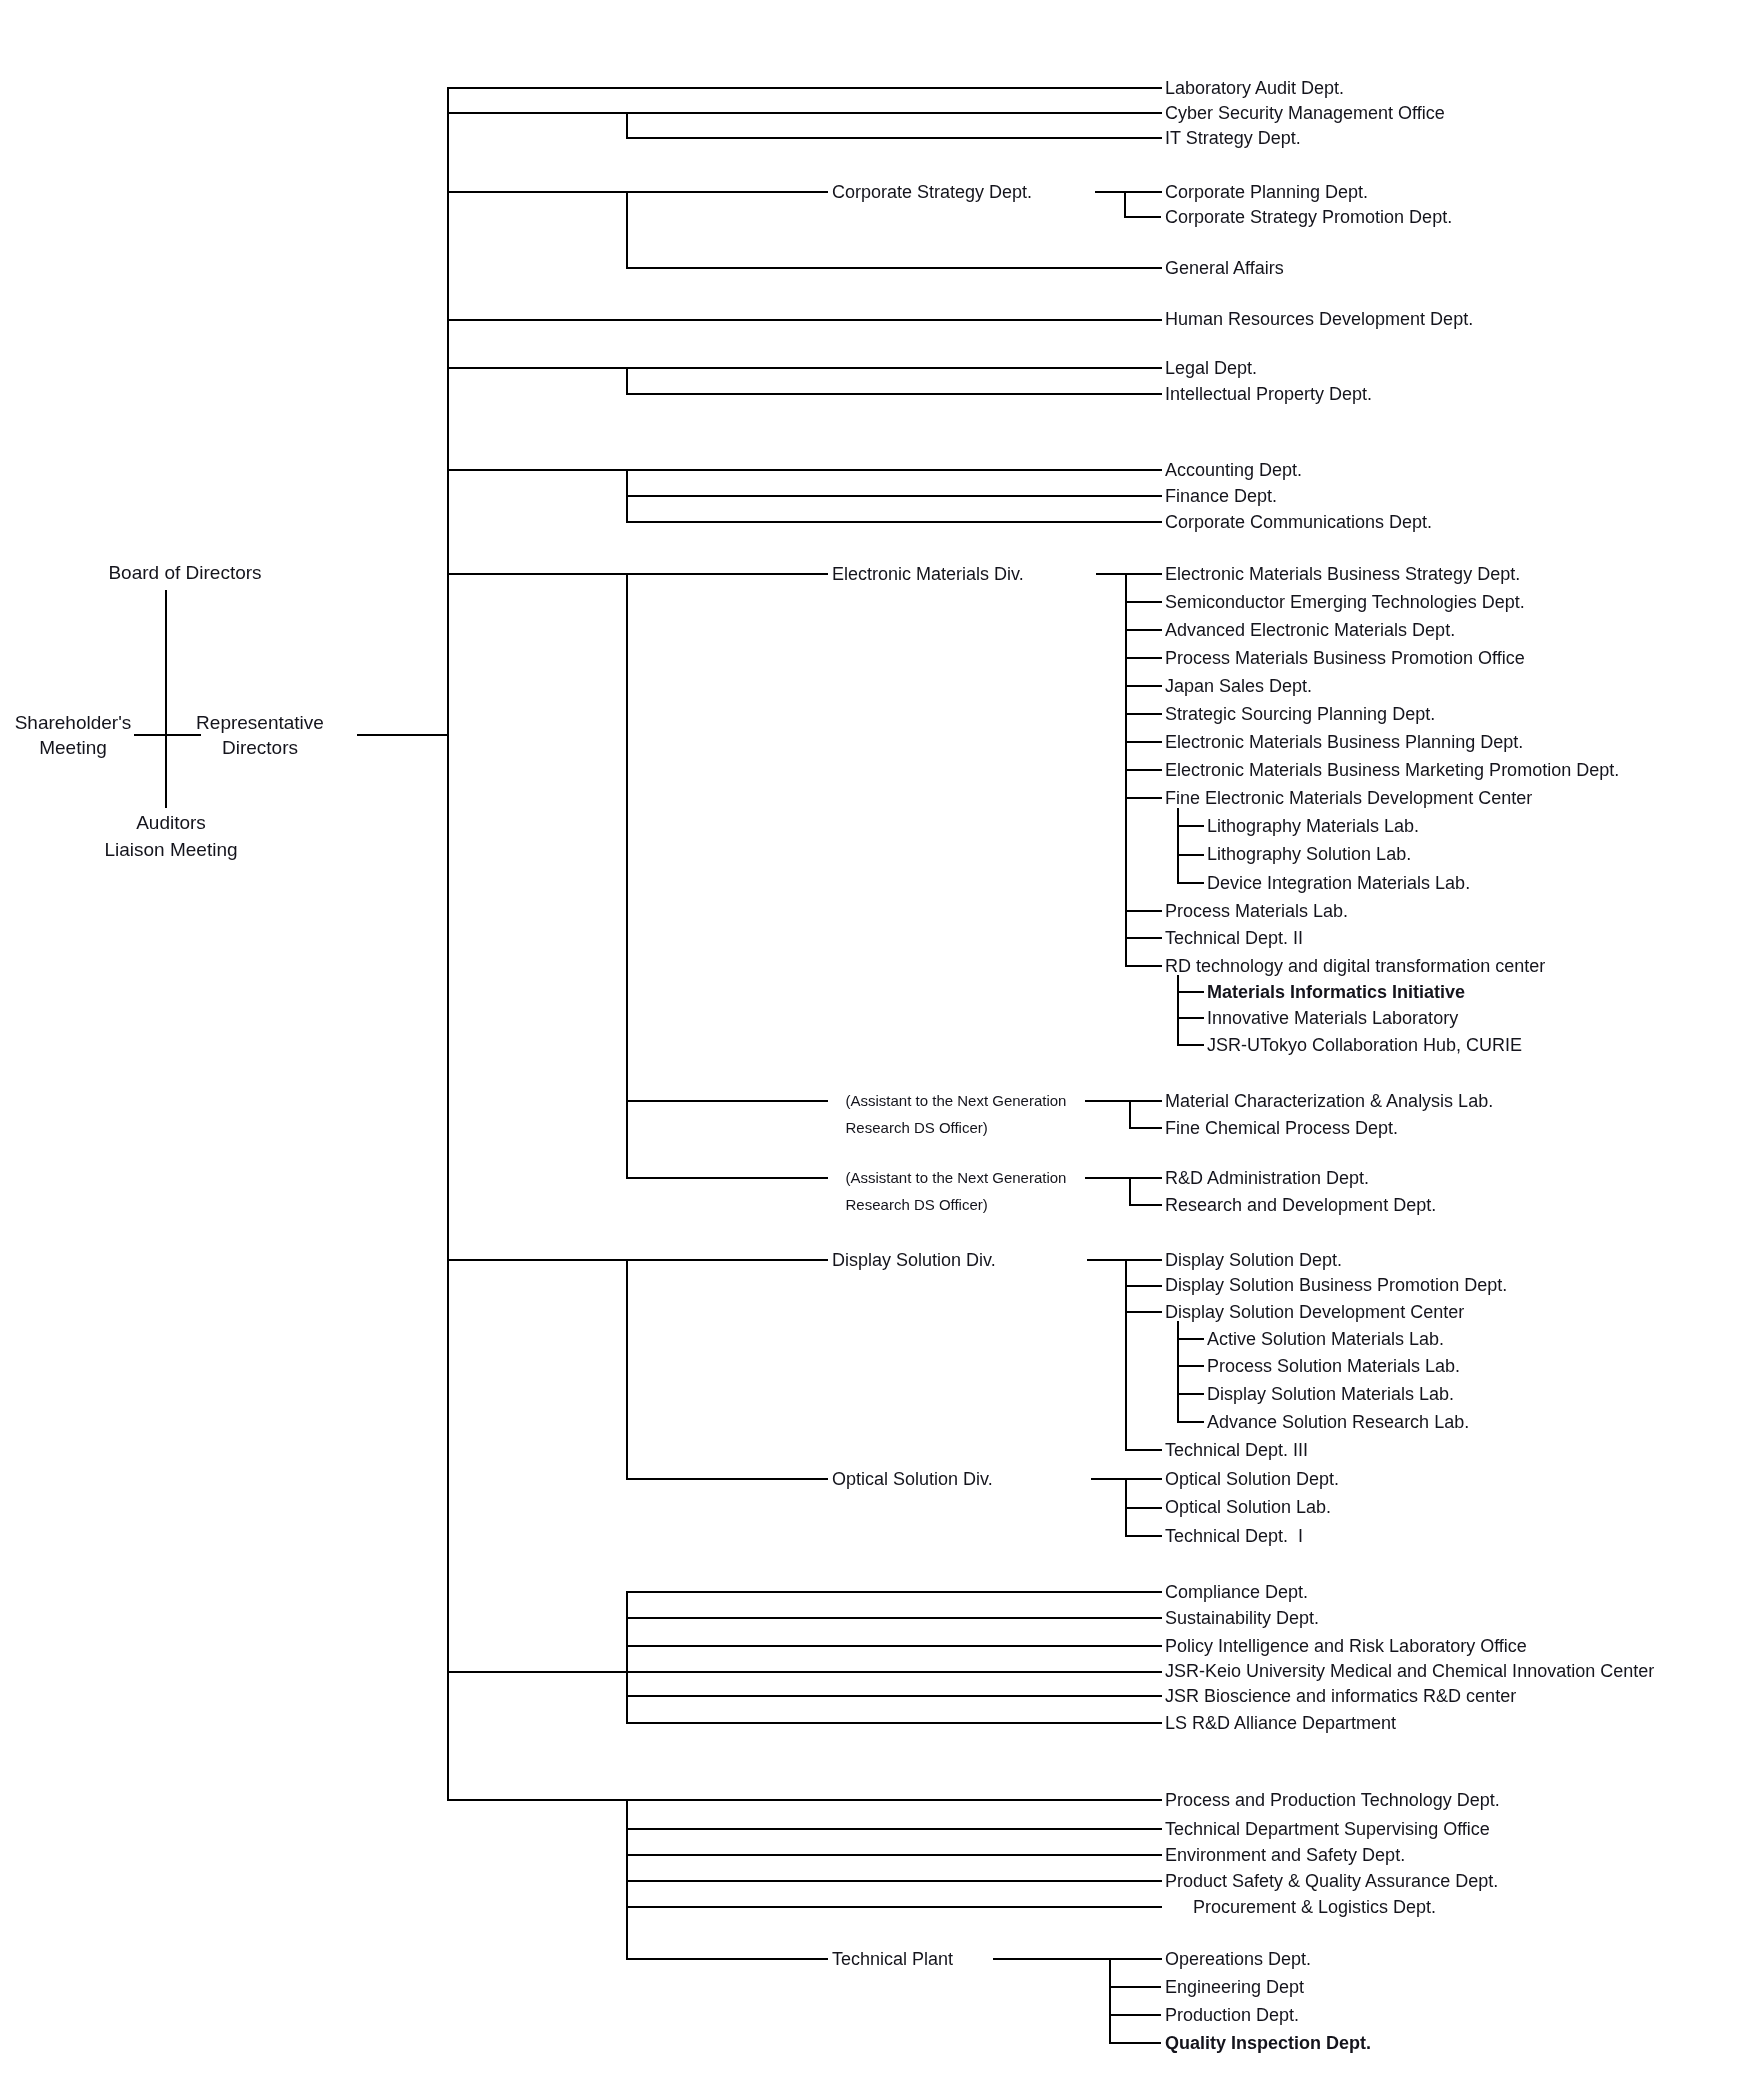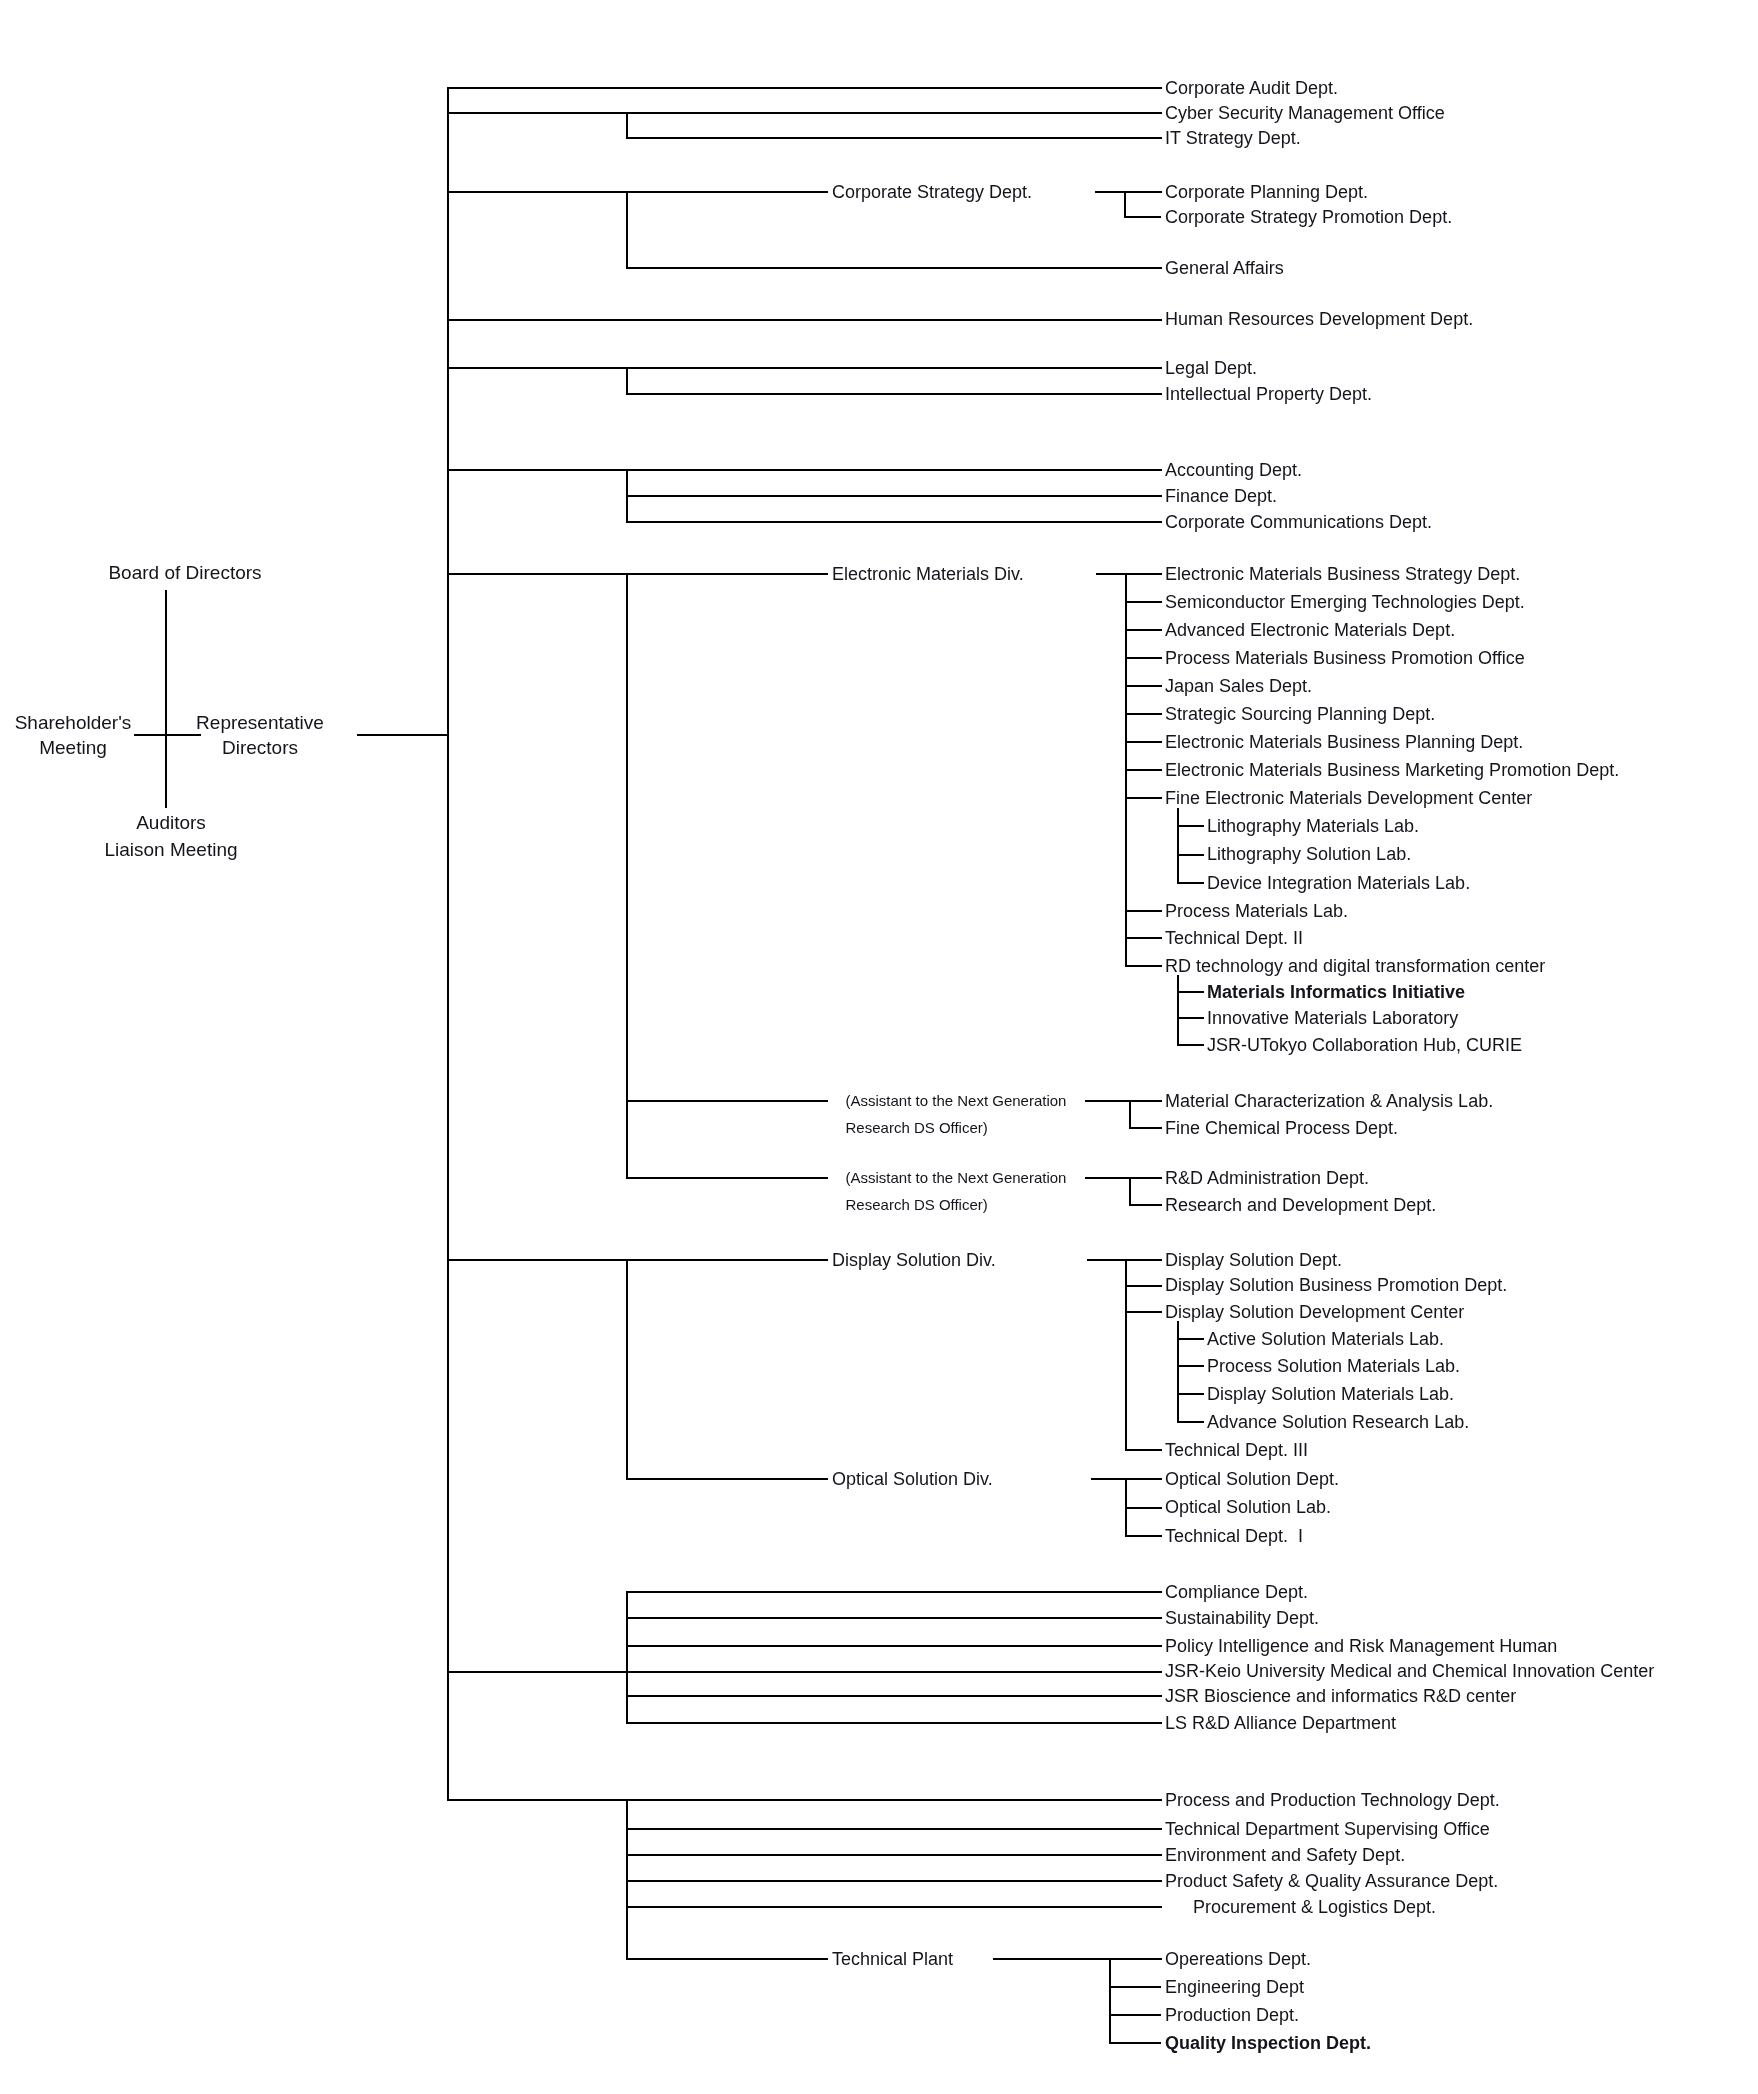--- a/index.html
+++ b/index.html
@@ -26,21 +26,21 @@
   <div class="lv" style="left:165px;top:590px;height:218px;"></div>
   <div class="lh" style="left:134px;top:734px;width:67px;"></div>
   <div class="lh" style="left:357px;top:734px;width:91px;"></div>
   <div class="big ctr" style="position:absolute;left:73px;top:735px;white-space:pre;"><span>Shareholder's</span><br><span>Meeting</span></div>
   <div class="big ctr" style="position:absolute;left:260px;top:735px;white-space:pre;text-align:center;"><span>Representative</span><br><span>Directors</span></div>
   <div class="big two ctr" style="position:absolute;left:171px;top:836px;white-space:pre;"><span>Auditors</span><br><span>Liaison Meeting</span></div>
 
   <div class="lv" style="left:447px;top:87px;height:1714px;"></div>
 
   <div class="lh" style="left:447px;top:87px;width:715px;"></div>
-  <div class="lb" style="left:1165px;top:88px;">Corporate Audit Dept.</div>
+  <div class="lb" style="left:1165px;top:88px;">Laboratory Audit Dept.</div>
   <div class="lh" style="left:447px;top:112px;width:715px;"></div>
   <div class="lb" style="left:1165px;top:113px;">Cyber Security Management Office</div>
   <div class="lv" style="left:626px;top:112px;height:26px;"></div>
   <div class="lh" style="left:626px;top:137px;width:536px;"></div>
   <div class="lb" style="left:1165px;top:138px;">IT Strategy Dept.</div>
 
   <div class="lh" style="left:447px;top:191px;width:381px;"></div>
   <div class="lb mid" style="left:832px;top:192px;">Corporate Strategy Dept.</div>
   <div class="lh" style="left:1095px;top:191px;width:67px;"></div>
   <div class="lv" style="left:1124px;top:191px;height:27px;"></div>
@@ -158,21 +158,21 @@
   <div class="lb" style="left:1165px;top:1507px;">Optical Solution Lab.</div>
   <div class="lh" style="left:1125px;top:1535px;width:37px;"></div>
   <div class="lb" style="left:1165px;top:1536px;">Technical Dept.  I</div>
 
   <div class="lv" style="left:626px;top:1591px;height:133px;"></div>
   <div class="lh" style="left:626px;top:1591px;width:536px;"></div>
   <div class="lb" style="left:1165px;top:1592px;">Compliance Dept.</div>
   <div class="lh" style="left:626px;top:1617px;width:536px;"></div>
   <div class="lb" style="left:1165px;top:1618px;">Sustainability Dept.</div>
   <div class="lh" style="left:626px;top:1645px;width:536px;"></div>
-  <div class="lb" style="left:1165px;top:1646px;">Policy Intelligence and Risk Management Human</div>
+  <div class="lb" style="left:1165px;top:1646px;">Policy Intelligence and Risk Laboratory Office</div>
   <div class="lh" style="left:447px;top:1671px;width:715px;"></div>
   <div class="lb" style="left:1165px;top:1671px;">JSR-Keio University Medical and Chemical Innovation Center</div>
   <div class="lh" style="left:626px;top:1695px;width:536px;"></div>
   <div class="lb" style="left:1165px;top:1696px;">JSR Bioscience and informatics R&amp;D center</div>
   <div class="lh" style="left:626px;top:1722px;width:536px;"></div>
   <div class="lb" style="left:1165px;top:1723px;">LS R&amp;D Alliance Department</div>
 
   <div class="lh" style="left:447px;top:1799px;width:715px;"></div>
   <div class="lb" style="left:1165px;top:1800px;">Process and Production Technology Dept.</div>
   <div class="lv" style="left:626px;top:1799px;height:161px;"></div>

